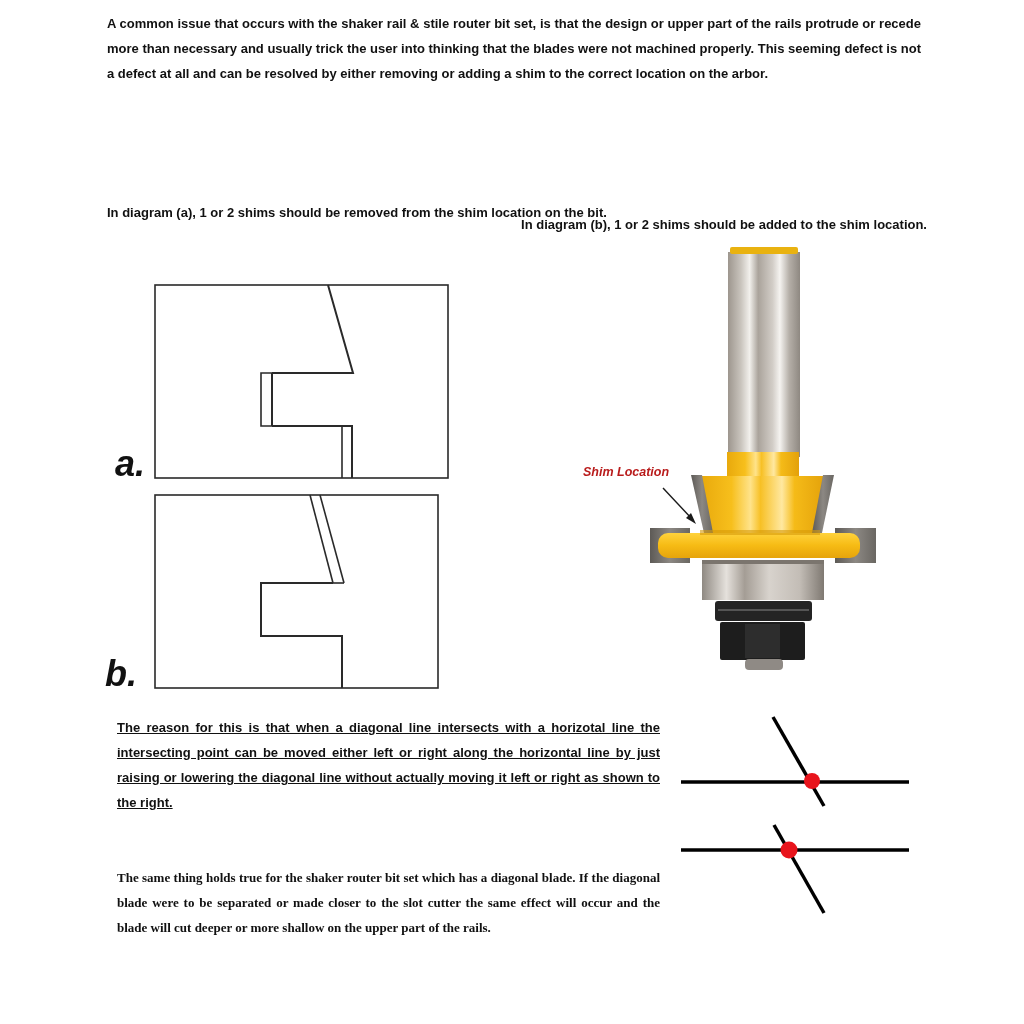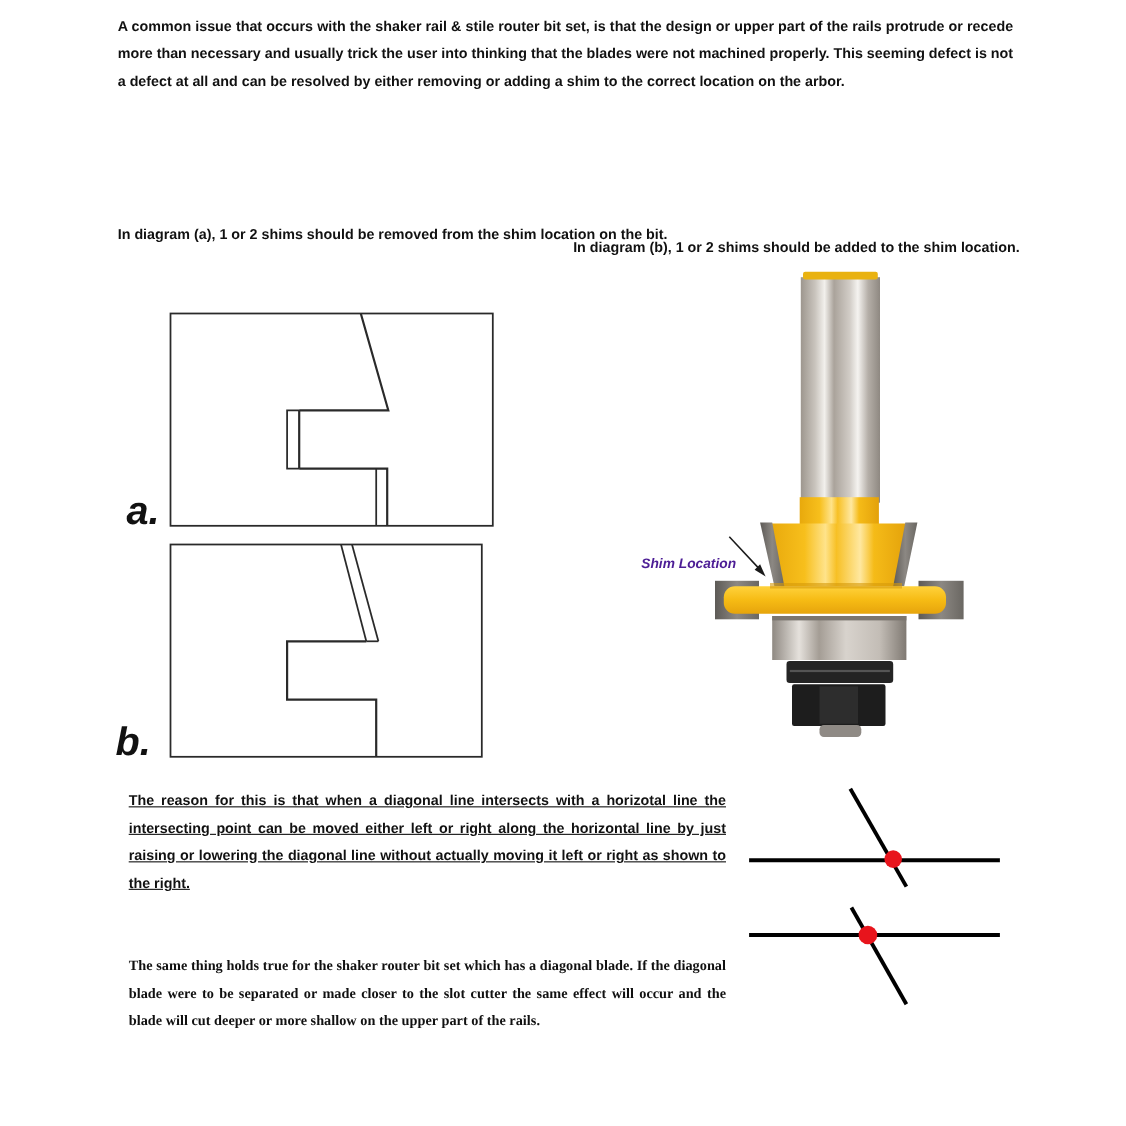--- a/index.html
+++ b/index.html
@@ -11,21 +11,21 @@
   #p-a { left:107px; top:162px; width:820px;margin-top:38px; }
   #p-b { left:107px; top:212px; width:820px;text-align:right; }
   #p-reason { left:117px; top:715px; width:543px;text-decoration:underline; }
   #p-same { left:117px; top:865px; width:543px;font-family:Liberation Serif, serif; }
   .label-letter { position:absolute; font-weight:bold; font-style:italic;
                   font-size:36px; line-height:36px; color:#111; }
   #label-a { left:115px; top:446px; }
   #label-b { left:105px; top:656px; }
   svg { position:absolute; left:0; top:0; }
   #shim-label { position:absolute; left:583px; top:465px; font-size:12.5px;
-                font-weight:bold; font-style:italic; color:#4c1d95; white-space:nowrap;margin-top:40px; }
+                font-weight:bold; font-style:italic; color:#b91c1c; white-space:nowrap; }
 </style>
 </head>
 <body>
 
 <p class="para justify" id="p-intro">A common issue that occurs with the shaker rail &amp; stile router bit set, is that the design or upper part of the rails protrude or recede more than necessary and usually trick the user into thinking that the blades were not machined properly. This seeming defect is not a defect at all and can be resolved by either removing or adding a shim to the correct location on the arbor.</p>
 <p class="para" id="p-a">In diagram (a), 1 or 2 shims should be removed from the shim location on the bit.</p>
 <p class="para" id="p-b">In diagram (b), 1 or 2 shims should be added to the shim location.</p>
 
 <svg width="1024" height="1024" viewBox="0 0 1024 1024">
   <defs>

